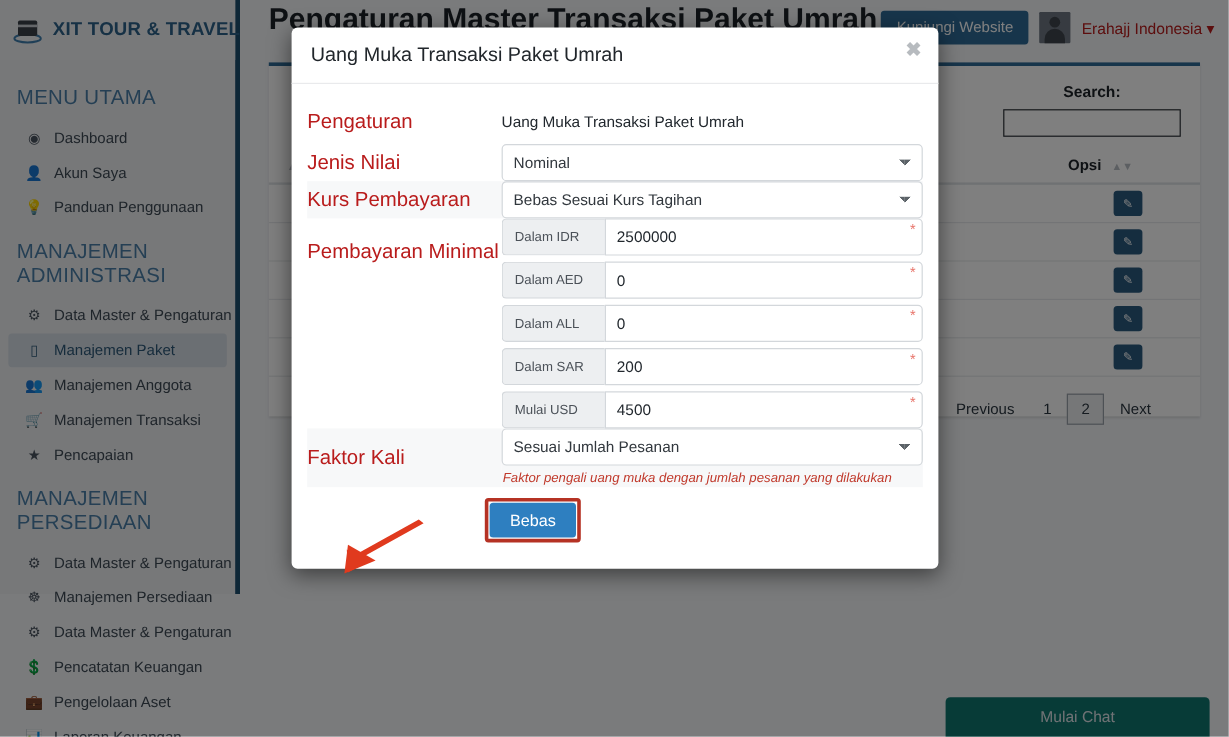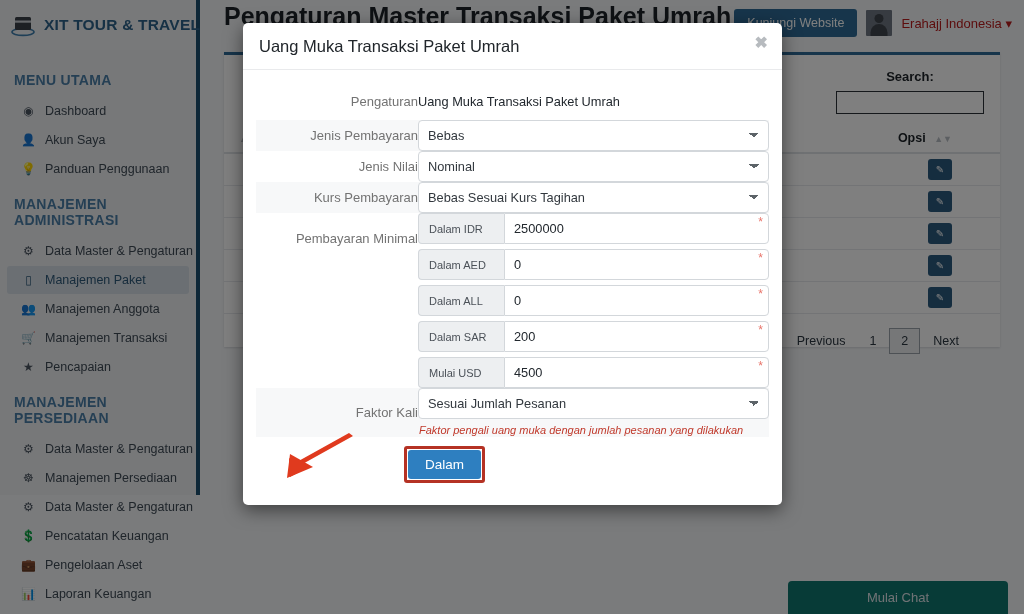--- a/index.html
+++ b/index.html
@@ -24,21 +24,21 @@
     height: 50px; display: flex; align-items: center; gap: 8px;
     padding-left: 10px; background: #f0f2f5;
   }
   .brand-logo { width: 26px; height: 26px; position: relative; flex: none; }
   .brand-text {
     color: #2d628a; font-size: 15.5px; font-weight: bold; letter-spacing: .2px;
     white-space: nowrap;
   }
   .menu { padding-top: 10px; }
   .menu-header {
-    color: #4a7fa8; font-size: 14px; font-weight: bold;
+    color: #4a7fa8; font-size: 17px; font-weight: normal;
     letter-spacing: .3px; padding: 12px 12px 8px 14px; text-transform: uppercase;
   }
   .menu-item {
     display: flex; align-items: center; gap: 9px;
     padding: 7px 10px 7px 14px; margin: 1px 7px;
     font-size: 12.5px; color: #3e4a55; border-radius: 3px;
     white-space: nowrap;
   }
   .menu-item .mi-icon {
     width: 15px; text-align: center; font-size: 12px; color: #4b5560; flex: none;
@@ -90,21 +90,21 @@
   .search-wrap { display: flex; align-items: center; gap: 7px; flex-direction: column; }
   .search-label { font-size: 13px; font-weight: bold; color: #1d2328; }
   .search-input {
     width: 148px; height: 23px; border: 1px solid #2b3036; background: #fff;
   }
   .tbl { width: 100%; border-collapse: collapse; font-size: 12.5px; }
   .tbl th {
     border-bottom: 2px solid #dfe3e7; padding: 7px 10px;
     text-align: left; color: #1d2328; font-size: 12.5px;
   }
-  .tbl th.opsi { text-align: right; width: 120px; padding-right: 48px; margin-top: 28px; }
+  .tbl th.opsi { width: 120px; padding-right: 48px; margin-top: 28px; }
   .sort-ico { color: #b9bec4; font-size: 9px; margin-left: 5px; }
   .tbl td {
     border-bottom: 1px solid #e6e9ec; padding: 5px 10px; height: 31px;
   }
   .tbl td.opsi { text-align: right; padding-right: 48px; }
   .edit-btn {
     display: inline-flex; align-items: center; justify-content: center;
     width: 24px; height: 21px; background: #2b5b7f; border-radius: 3px;
     color: #fff; font-size: 10px;
   }
@@ -141,22 +141,22 @@
   .modal-close {
     position: absolute; right: 14px; top: 12px;
     color: #b7bbbf; font-size: 16px; line-height: 1; font-weight: bold;
   }
   .modal-body { padding: 13px 13px 18px; }
 
   .ftable { width: 100%; border-collapse: collapse; }
   .ftable tr.odd { background: #f7f8f9; }
   .ftable td { padding: 0; vertical-align: middle; }
   .fl {
-    width: 162px; font-size: 13px; color: #737373;
-    padding: 11px 0 11px 11px; vertical-align: middle; text-align: right;
+    width: 162px; font-size: 17px; color: #b91c1c;
+    padding: 11px 0 11px 11px; vertical-align: middle;
   }
   .fl.top { vertical-align: top; padding-top: 18px; }
   .fv { padding: 8px 11px 8px 0; }
   .static-val { font-size: 12.8px; color: #22282e; padding: 11px 0; }
 
   select.sel {
     width: 100%; height: 31px; font-size: 12.8px; color: #32383e;
     border: 1px solid #d3d7db; border-radius: 4px; background: #fff;
     padding: 0 26px 0 9px;
     -webkit-appearance: none; appearance: none;
@@ -372,28 +372,20 @@
     <div class="modal-body">
       <table class="ftable">
         <tbody>
           <tr>
             <td class="fl">Pengaturan</td>
             <td class="fv">
               <div class="static-val">Uang Muka Transaksi Paket Umrah</div>
             </td>
           </tr>
 
-          <tr class="odd">
-            <td class="fl">Jenis Pembayaran</td>
-            <td class="fv">
-              <select class="sel">
-                <option>Bebas</option>
-              </select>
-            </td>
-          </tr>
 
           <tr>
             <td class="fl">Jenis Nilai</td>
             <td class="fv">
               <select class="sel">
                 <option>Nominal</option>
               </select>
             </td>
           </tr>
 
@@ -444,21 +436,21 @@
                 <option>Sesuai Jumlah Pesanan</option>
               </select>
               <div class="help">Faktor pengali uang muka dengan jumlah pesanan yang dilakukan</div>
             </td>
           </tr>
         </tbody>
       </table>
 
       <div class="savewrap">
         <span class="save-hl">
-          <button class="btn-save">Dalam</button>
+          <button class="btn-save">Bebas</button>
         </span>
       </div>
     </div>
   </div>
 
   <svg class="arrow-svg" width="120" height="52" viewBox="0 0 120 52">
     <path d="M110 4 L56 34 L64 36 L47 45 L46 26 L52 31 L106 1 Z" fill="#e03a1e"></path>
     <path d="M44 46 L47 22 L70 35 Z" fill="#e03a1e"></path>
   </svg>
 

